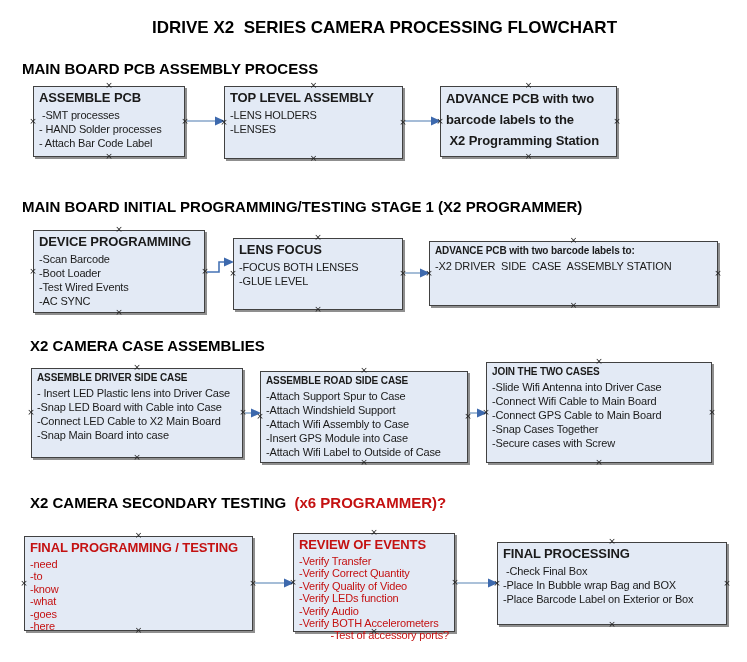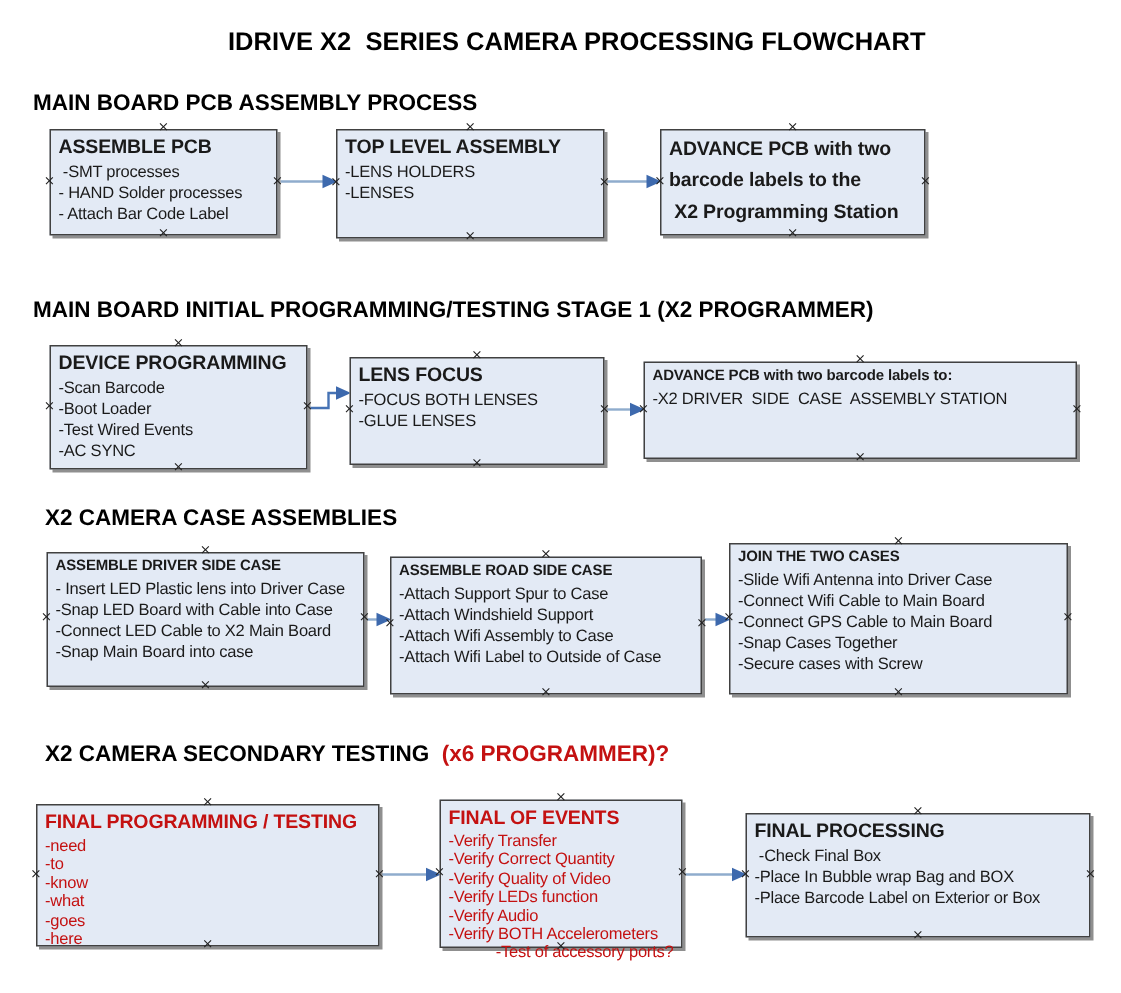--- a/index.html
+++ b/index.html
@@ -136,21 +136,21 @@
     <div class="bx-item">-Test Wired Events</div>
     <div class="bx-item">-AC SYNC</div>
   <span class="handle h-t">×</span>
       <span class="handle h-b">×</span>
       <span class="handle h-l">×</span>
       <span class="handle h-r">×</span>
     </div>
   <div class="flowbox" style="left:233px;top:238px;width:170px;height:72px;">
     <div class="bx-title">LENS FOCUS</div>
     <div class="bx-item">-FOCUS BOTH LENSES</div>
-    <div class="bx-item">-GLUE LENSES</div>
+    <div class="bx-item">-GLUE LEVEL</div>
   <span class="handle h-t">×</span>
       <span class="handle h-b">×</span>
       <span class="handle h-l">×</span>
       <span class="handle h-r">×</span>
     </div>
   <div class="flowbox" style="left:429px;top:241px;width:289px;height:65px;">
     <div class="bx-title small">ADVANCE PCB with two barcode labels to:</div>
     <div class="bx-item">-X2 DRIVER  SIDE  CASE  ASSEMBLY STATION</div>
   <span class="handle h-t">×</span>
       <span class="handle h-b">×</span>
@@ -167,20 +167,21 @@
   <span class="handle h-t">×</span>
       <span class="handle h-b">×</span>
       <span class="handle h-l">×</span>
       <span class="handle h-r">×</span>
     </div>
   <div class="flowbox" style="left:260px;top:371px;width:208px;height:92px;">
     <div class="bx-title small">ASSEMBLE ROAD SIDE CASE</div>
     <div class="bx-item">-Attach Support Spur to Case</div>
     <div class="bx-item">-Attach Windshield Support</div>
     <div class="bx-item">-Attach Wifi Assembly to Case</div>
+    <div class="bx-item">-Insert GPS Module into Case</div>
     <div class="bx-item">-Attach Wifi Label to Outside of Case</div>
   <span class="handle h-t">×</span>
       <span class="handle h-b">×</span>
       <span class="handle h-l">×</span>
       <span class="handle h-r">×</span>
     </div>
   <div class="flowbox" style="left:486px;top:362px;width:226px;height:101px;">
     <div class="bx-title small">JOIN THE TWO CASES</div>
     <div class="bx-item">-Slide Wifi Antenna into Driver Case</div>
     <div class="bx-item">-Connect Wifi Cable to Main Board</div>
@@ -200,21 +201,21 @@
     <div class="bx-item">-know</div>
     <div class="bx-item">-what</div>
     <div class="bx-item">-goes</div>
     <div class="bx-item">-here</div>
   <span class="handle h-t">×</span>
       <span class="handle h-b">×</span>
       <span class="handle h-l">×</span>
       <span class="handle h-r">×</span>
     </div>
   <div class="flowbox red tight" style="left: 293px; top: 533px; width: 162px; height: 99px; overflow: visible;">
-    <div class="bx-title">FINAL OF EVENTS</div>
+    <div class="bx-title">REVIEW OF EVENTS</div>
     <div class="bx-item">-Verify Transfer</div>
     <div class="bx-item">-Verify Correct Quantity</div>
     <div class="bx-item">-Verify Quality of Video</div>
     <div class="bx-item">-Verify LEDs function</div>
     <div class="bx-item">-Verify Audio</div>
     <div class="bx-item">-Verify BOTH Accelerometers</div>
     <div class="bx-item" style="position: relative; top: -1px; text-align: right;">-Test of accessory ports?</div>
   <span class="handle h-t">×</span>
       <span class="handle h-b">×</span>
       <span class="handle h-l">×</span>

